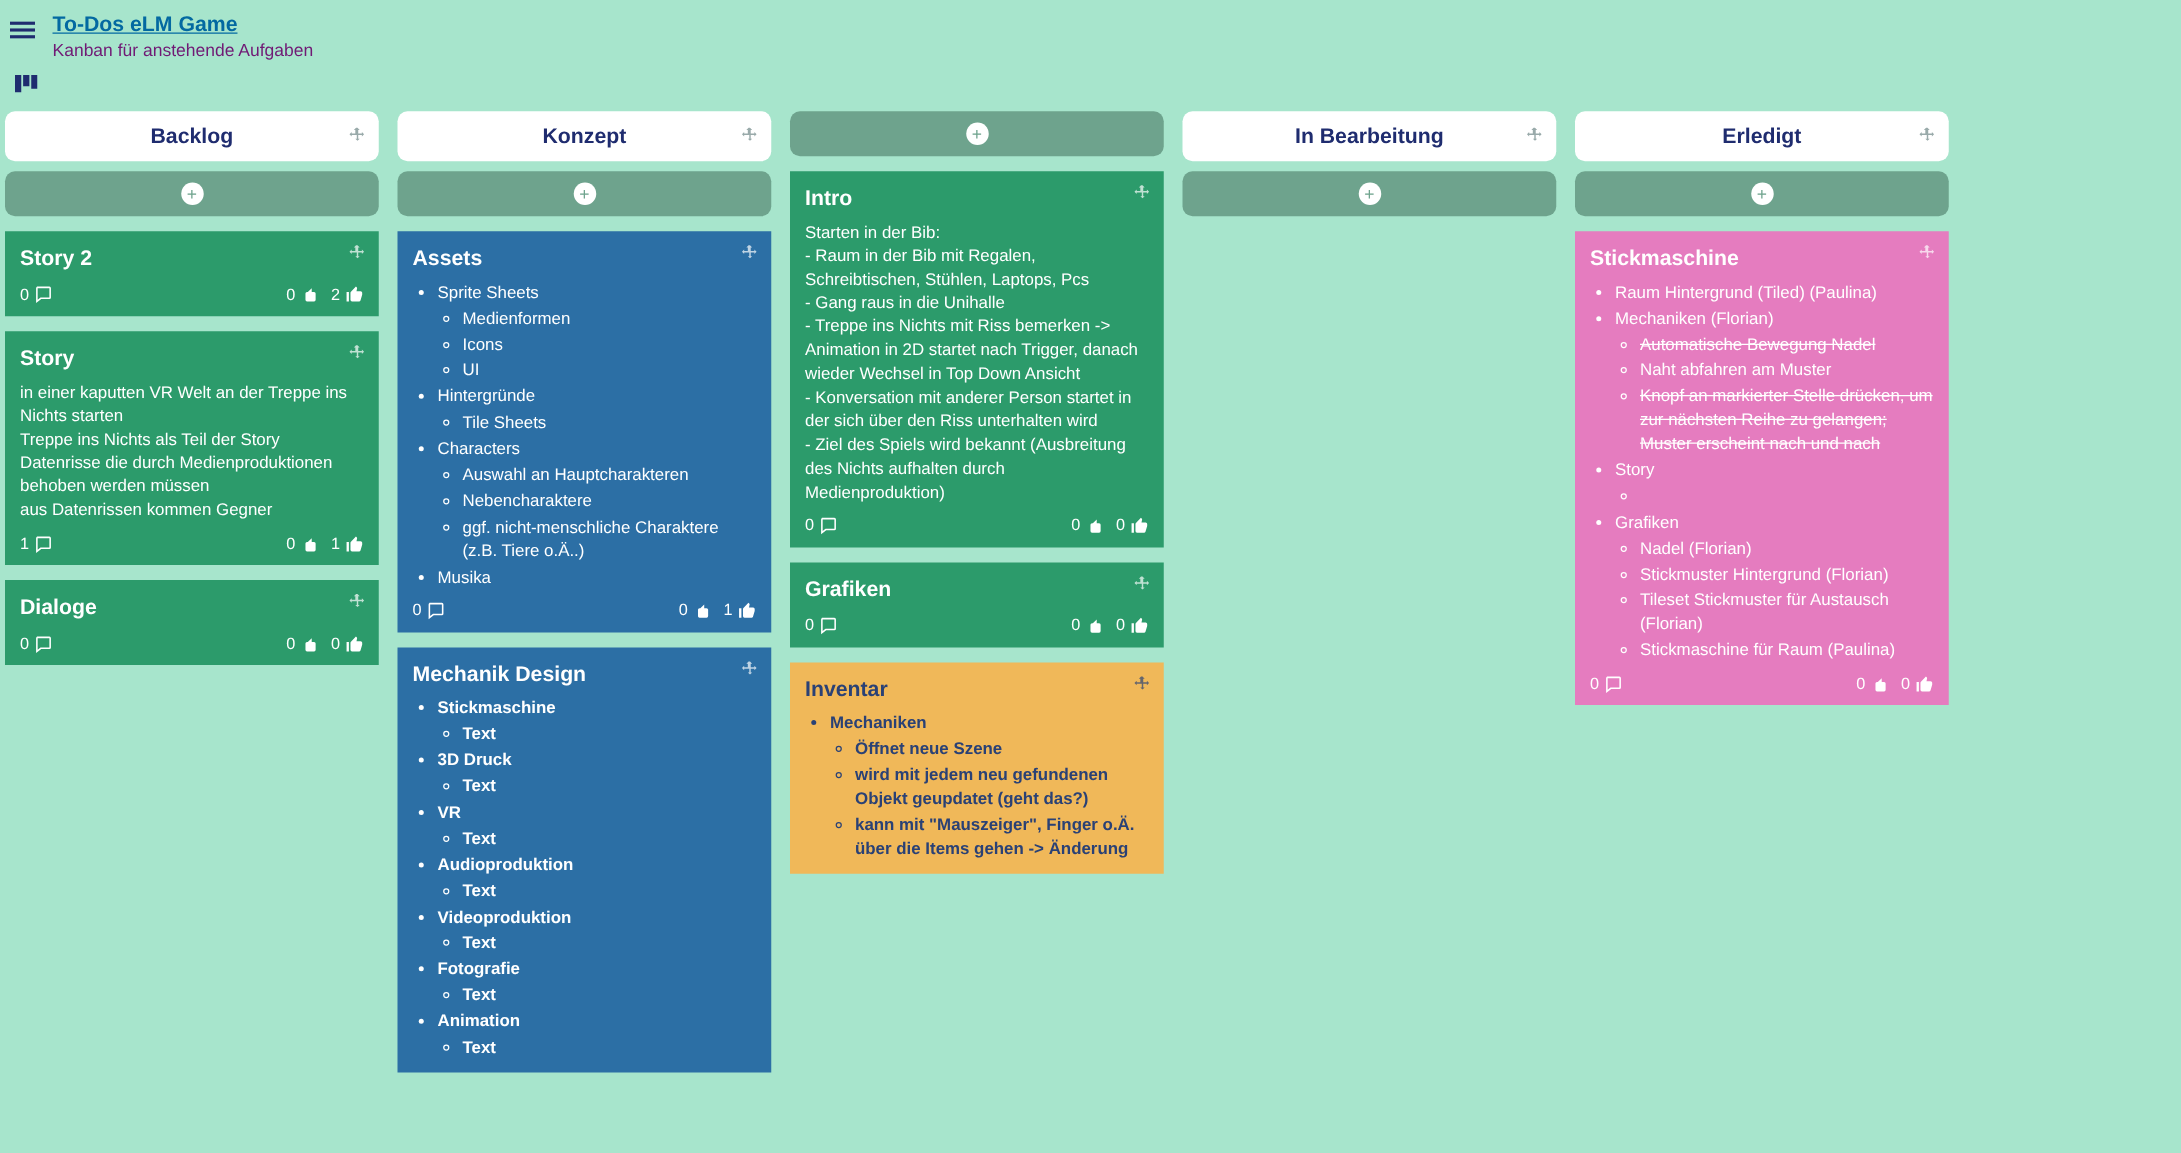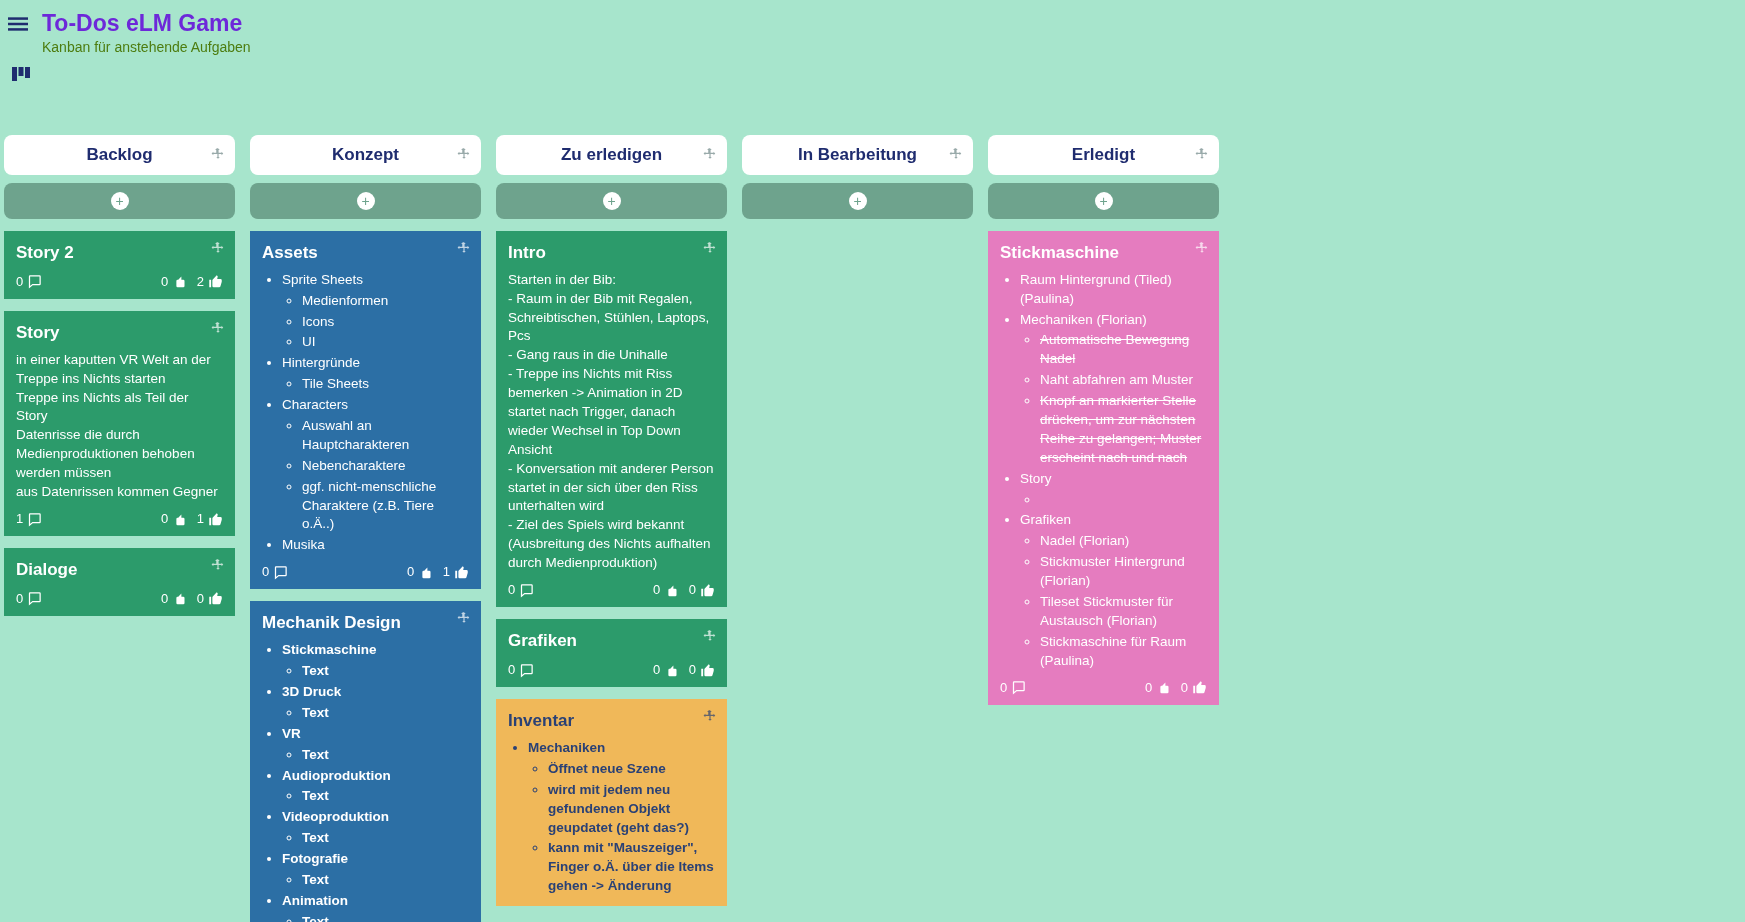--- a/index.html
+++ b/index.html
@@ -14,45 +14,45 @@
   padding: 10px 8px 6px 8px;
 }
 .menu-btn {
   color: #1f2c6f;
   font-size: 20px;
   margin-right: 14px;
   margin-top: 4px;
   cursor: pointer;
 }
 .title-block h1 {
-  color: #6d28d9;
-  font-size: 23px;
+  color: #0369a1;
+  font-size: 17px;
   font-weight: 600;
+  text-decoration: underline;
 }
 .title-block .sub {
-  color: #4d7c0f;
+  color: #701a75;
   font-size: 14px;
   margin-top: 2px;
 }
 .view-btn {
   color: #1f2c6f;
   margin: 6px 0 0 12px;
   font-size: 16px;
 }
 .board {
   display: flex;
   gap: 15px;
   padding: 10px 4px 40px 4px;
   align-items: flex-start;
   min-width: 1510px;
 }
 .column {
-  width: 231px;
+  width: 299px;
   flex-shrink: 0;
-  margin-top: 40px;
 }
 .col-header {
   background: #fff;
   border-radius: 8px;
   padding: 10px 14px;
   color: #1f2c6f;
   font-weight: 700;
   font-size: 17px;
   display: flex;
   align-items: center;
@@ -324,26 +324,20 @@
                 <li class="hl">Text</li>
               </ul></li>
             <li class="hl">Animation<ul>
                 <li class="hl">Text</li>
               </ul></li>
           </ul>
         </div>
       </div>
     </div>
     <div class="column">
-      <div class="col-header">
-        <span>Zu erledigen</span>
-        <span class="drag"><svg width="14" height="14" viewBox="0 0 24 24" fill="currentColor">
-            <path d="M12 2l3 3h-2v5h5V8l3 3-3 3v-2h-5v5h2l-3 3-3-3h2v-5H4v2l-3-3 3-3v2h5V5H7l3-3z"></path>
-          </svg></span>
-      </div>
       <div class="add-bar">
         <span class="plus">+</span>
       </div>
       <div class="card green">
         <span class="drag"><svg width="14" height="14" viewBox="0 0 24 24" fill="currentColor">
             <path d="M12 2l3 3h-2v5h5V8l3 3-3 3v-2h-5v5h2l-3 3-3-3h2v-5H4v2l-3-3 3-3v2h5V5H7l3-3z"></path>
           </svg></span>
         <div class="card-title">Intro</div>
         <div class="card-body">
           <p>Starten in der Bib:<br>- Raum in der Bib mit Regalen, Schreibtischen, Stühlen, Laptops, Pcs<br>- Gang raus in die Unihalle<br>- Treppe ins Nichts mit Riss bemerken -&gt; Animation in 2D startet nach Trigger, danach wieder Wechsel in Top Down Ansicht<br>- Konversation mit anderer Person startet in der sich über den Riss unterhalten wird<br>- Ziel des Spiels wird bekannt (Ausbreitung des Nichts aufhalten durch Medienproduktion)</p>

